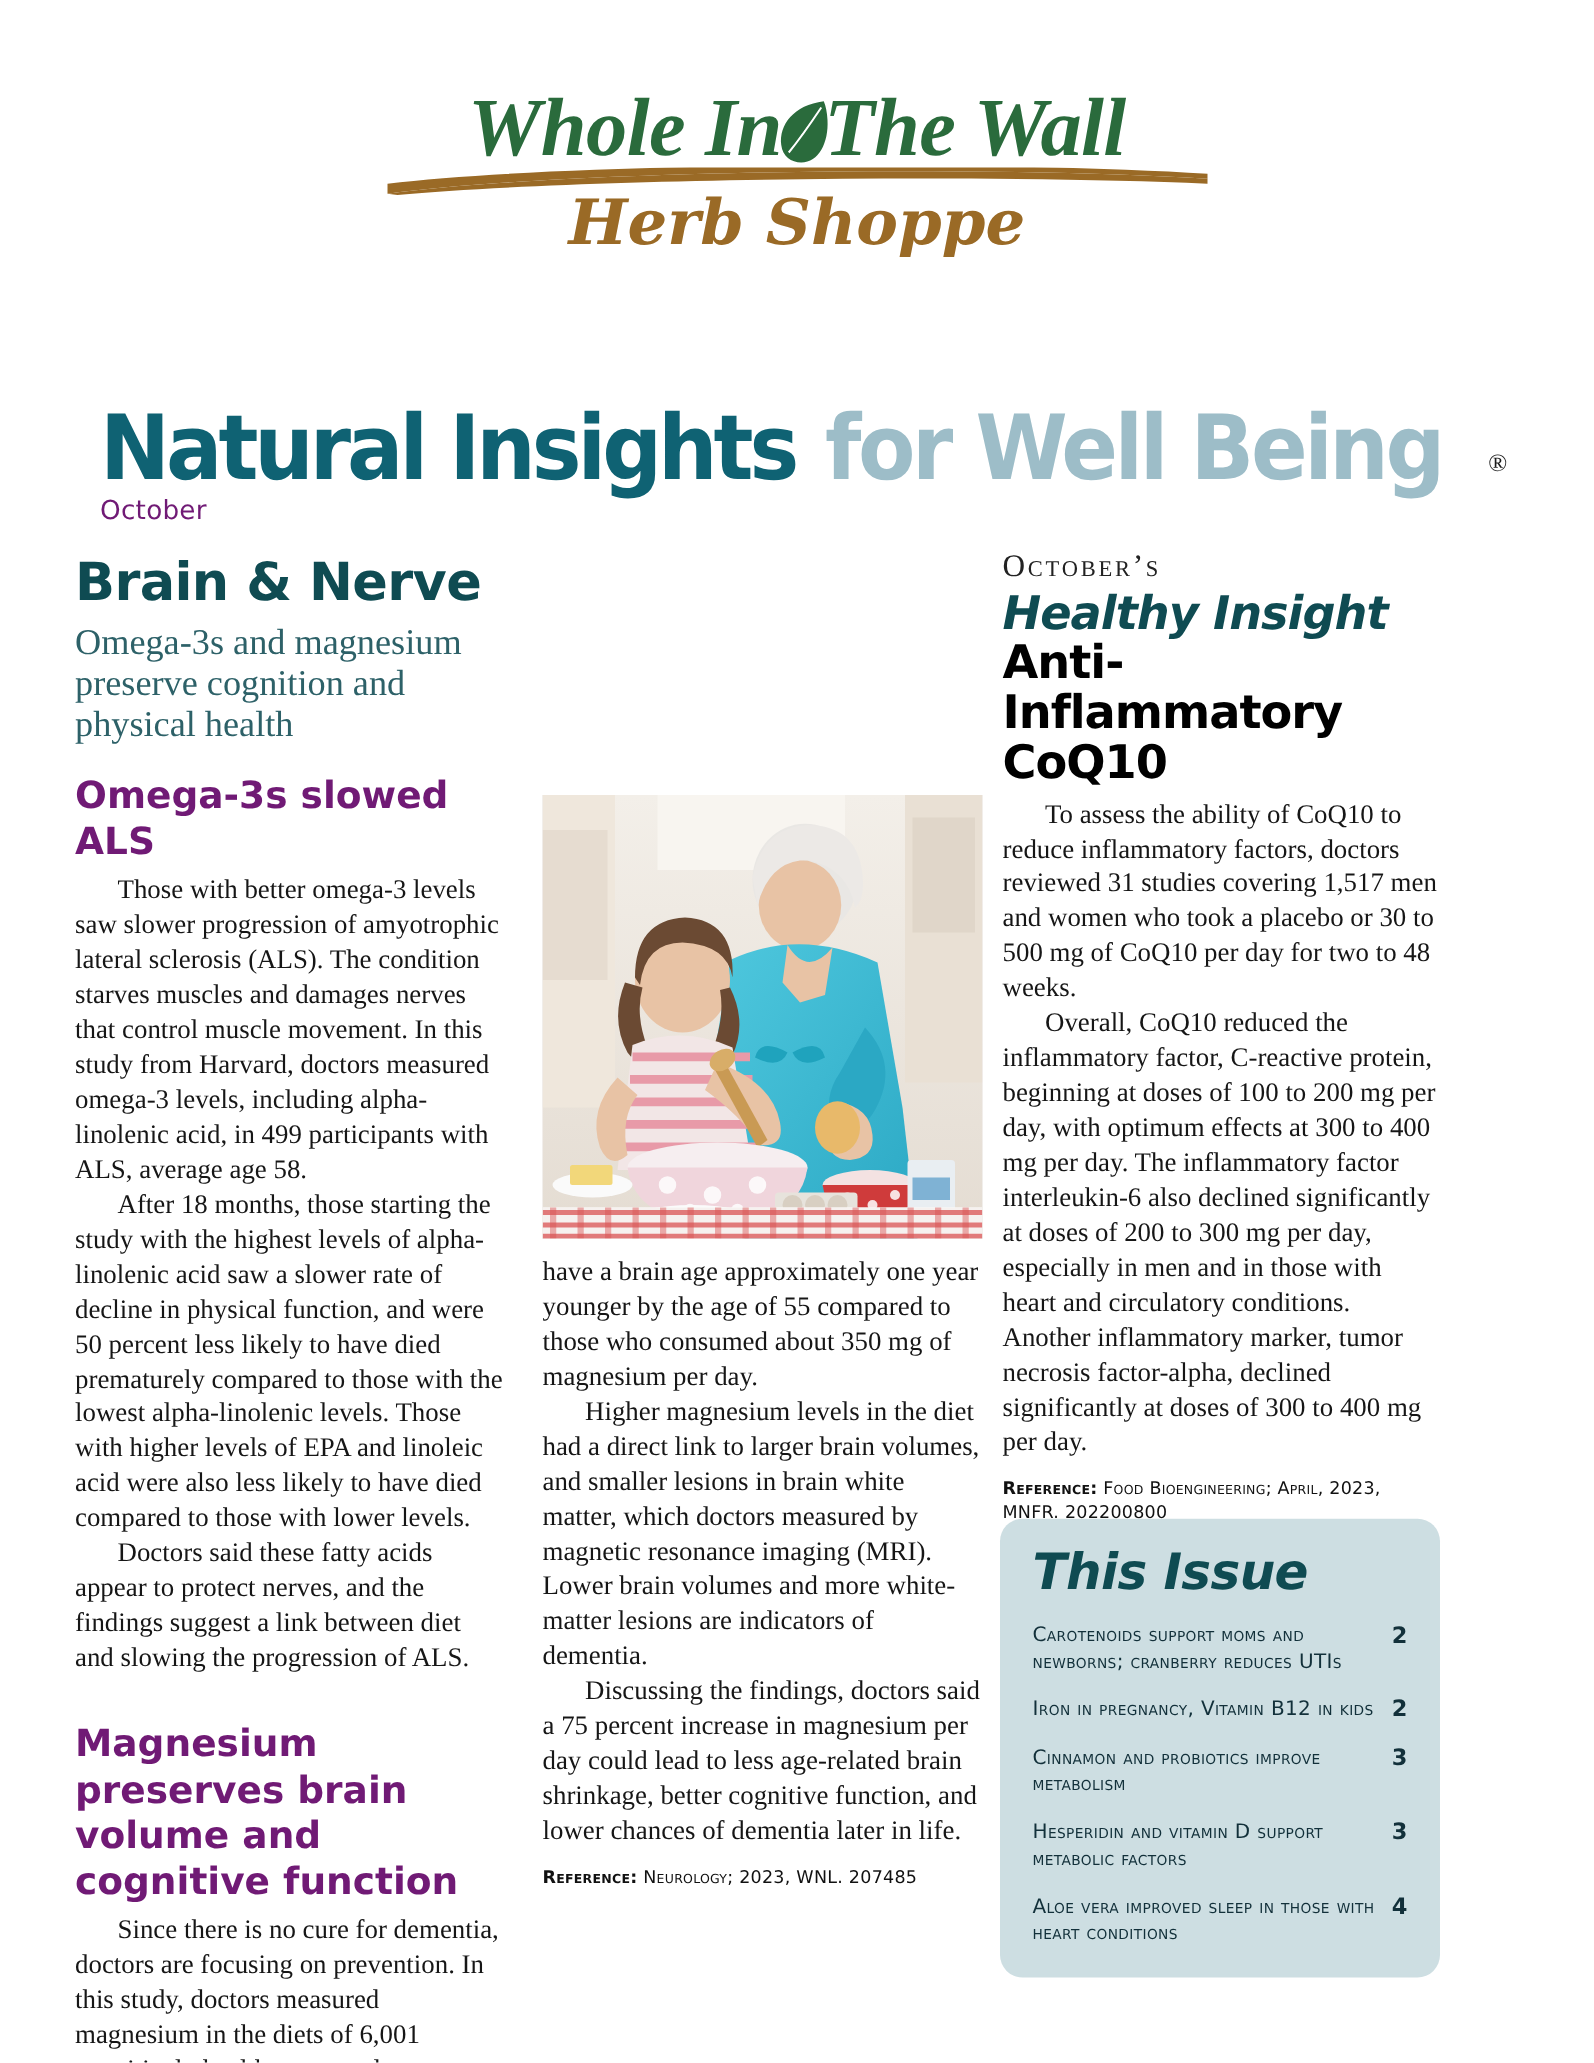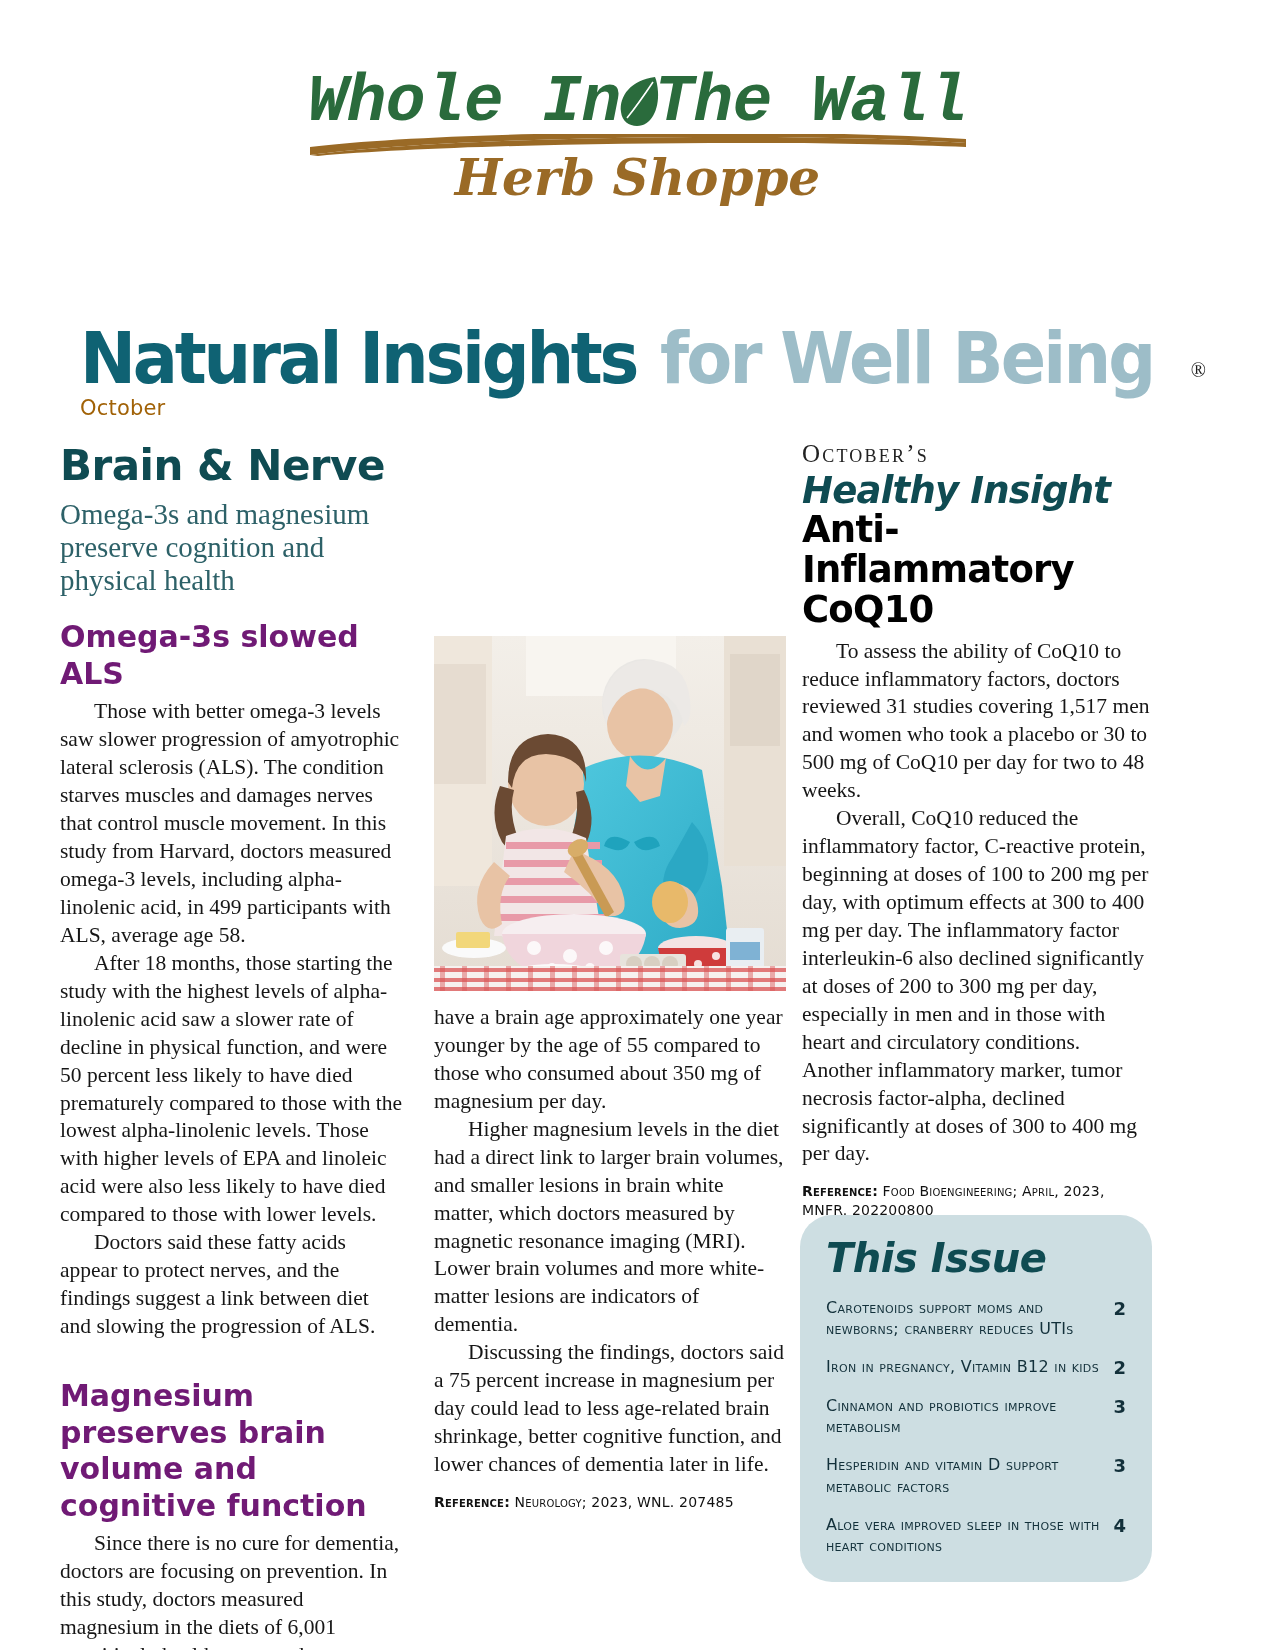--- a/index.html
+++ b/index.html
@@ -9,21 +9,21 @@
     font-family:"Liberation Serif", serif;
     color:#1a1a1a;
     position:relative;
     overflow:hidden;
   }
   .page { position:relative; width:1275px; height:1650px; padding:0; box-sizing:border-box; }
 
   
   .logo-block { position:absolute; left:0; top:70px; width:1275px; text-align:center; }
   .logo-line1 {
-    font-family:Liberation Mono, monospace;
+    font-family:Liberation Serif, serif;
     font-style:italic; font-weight:700;
     font-size:66px; line-height:1;
     color:#2a6b3c; letter-spacing:-0.5px;
     white-space:nowrap;
   }
   .logo-leaf {
     display:inline-block; position:relative;
     width:46px; height:56px; vertical-align:-10px; margin:0 -6px;
   }
   .logo-leaf svg { position:absolute; left:0; top:0; }
@@ -49,21 +49,21 @@
   .mast-b {
     font-family:"DejaVu Sans", sans-serif;
     font-weight:700; font-size:72px;
     color:#9dbdc8; letter-spacing:-3px;
     display:inline-block; margin-left:-18px;
     transform:scaleX(0.93); transform-origin:left center;
   }
   .mast-reg { font-size:20px; vertical-align:super; letter-spacing:0; }
   .mast-month {
     font-family:"DejaVu Sans", sans-serif;
-    font-size:21px; color:#a16207; margin-top:2px;
+    font-size:21px; color:#701a75; margin-top:2px;
     letter-spacing:0.2px;
   }
 
   
   .col { position:absolute; }
   .col1 { left:60px;  top:444px; width:345px; }
   .col2 { left:434px; top:636px; width:352px; }
   .col3 { left:802px; top:440px; width:350px; }
 
   h1.section-title {
@@ -122,21 +122,21 @@
   .hi-topic {
     font-family:"DejaVu Sans", sans-serif;
     font-weight:700; font-size:37px; line-height:1.08;
     color:#000000; margin:0 0 8px 0; letter-spacing:-0.8px;
   }
 
   
   .issue-box {
     position:absolute; left:800px; top:1215px;
     width:352px; box-sizing:border-box;
-    background:#cddee2; border-radius:32px;
+    background:#cddee2; border-radius:18px;
     padding:20px 26px 26px 26px;
   }
   .issue-title {
     font-family:"DejaVu Sans", sans-serif;
     font-weight:700; font-style:italic;
     font-size:40px; color:#0f4b52;
     margin:0 0 16px 0; letter-spacing:-0.5px;
   }
   .issue-row {
     display:flex; align-items:flex-start;

